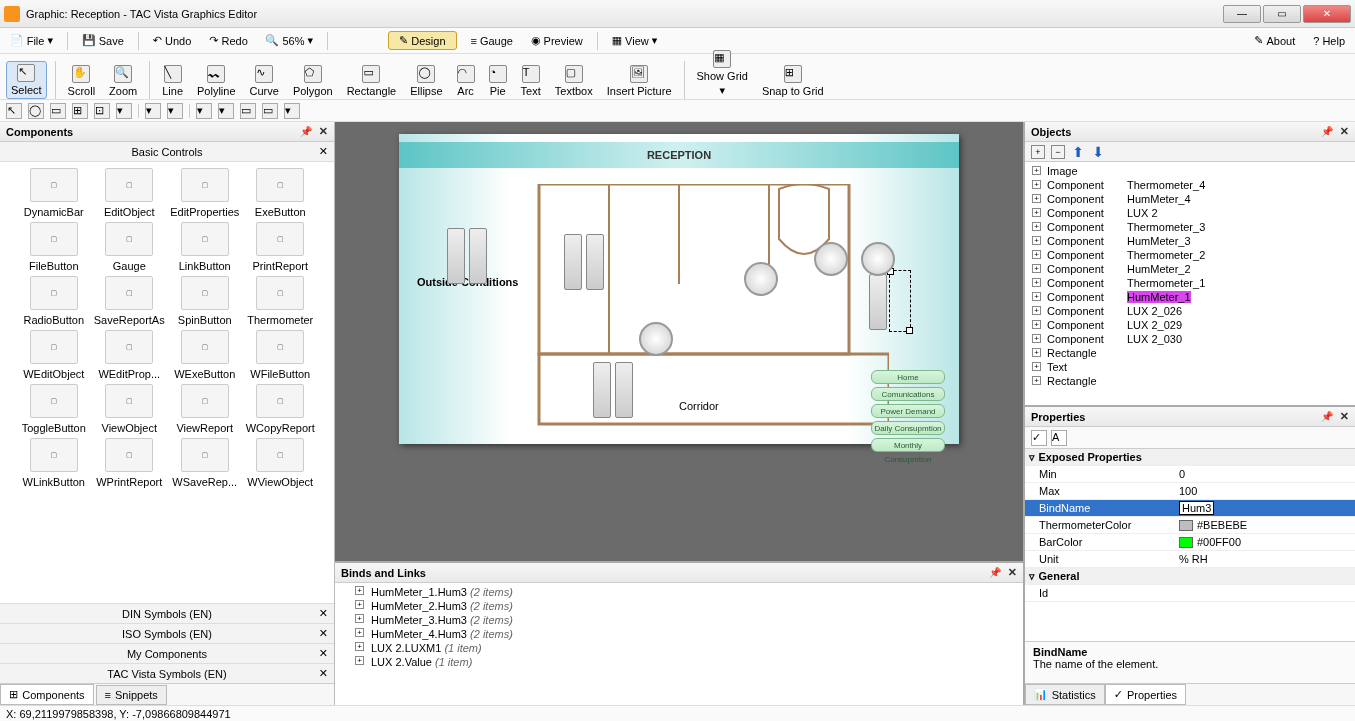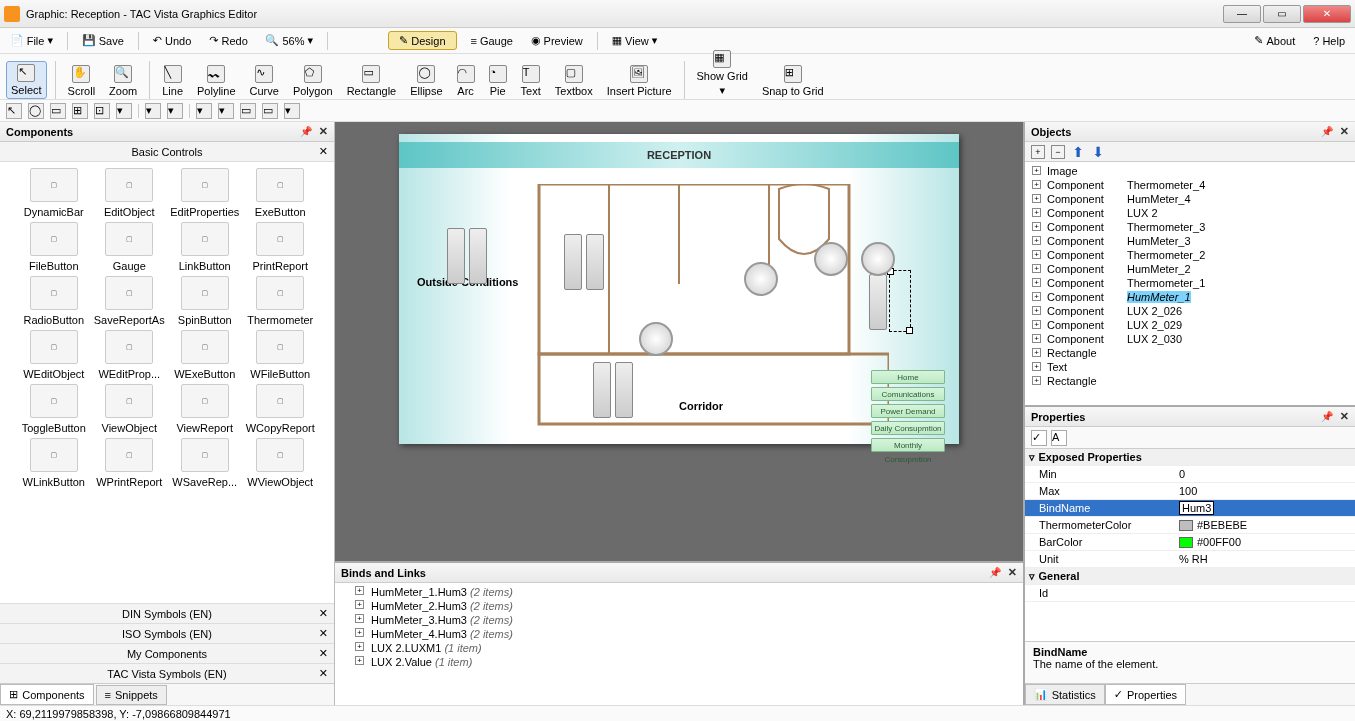--- a/index.html
+++ b/index.html
@@ -53,22 +53,22 @@
 .bottom-tabs { height:22px;display:flex;align-items:center;border-top:1px solid #ccc;background:#f7f7f7;}
 .bottom-tabs .tab { padding:3px 8px;border:1px solid #bbb;background:#fff;margin-right:2px;display:flex;align-items:center;gap:4px;}
 .bottom-tabs .tab.inactive{background:#eee;}
 
 .center-col { flex:1; display:flex;flex-direction:column; background:#6b6b6b;}
 .canvas-wrap { flex:1; overflow:auto; padding:8px;}
 .canvas { width:560px;height:310px;background:linear-gradient(90deg,#b8e5e5,#fff 20%,#fff 80%,#b8e5e5);margin:4px auto;position:relative;box-shadow:2px 2px 6px rgba(0,0,0,.5);}
 .canvas .title { position:absolute;top:8px;left:0;right:0;text-align:center;font-weight:bold;color:#333;background:linear-gradient(90deg,#5ec5c5,#d0f0f0,#5ec5c5);height:26px;line-height:26px;}
 .floor { position:absolute;top:50px;left:80px;width:410px;height:280px;}
 .outside-label{position:absolute;top:142px;left:18px;font-weight:bold;font-size:11px;}
-.corridor-label{position:absolute;top:266px;left:280px;font-weight:bold;}
-.navbtn { position:absolute;right:14px;width:74px;height:14px;background:linear-gradient(#d6f5dc,#bde9c4);border:1px solid #7fb98b;border-radius:1px;font-size:8px;text-align:center;line-height:14px;color:#2a5a33;}
+.corridor-label{position:absolute;top:266px;left:280px;font-weight:normal;}
+.navbtn { position:absolute;right:14px;width:74px;height:14px;background:linear-gradient(#d6f5dc,#bde9c4);border:1px solid #7fb98b;border-radius:6px;font-size:8px;text-align:center;line-height:14px;color:#2a5a33;}
 .thermo { width:18px;height:56px;background:linear-gradient(#eee,#ccc);border:1px solid #888;border-radius:2px;position:absolute;}
 .gauge { width:34px;height:34px;border-radius:50%;background:radial-gradient(#fff,#ccc);border:2px solid #999;position:absolute;}
 .sel-handles { position:absolute;border:1px dashed #000;}
 .sel-handles::before,.sel-handles::after{content:'';position:absolute;width:5px;height:5px;background:#fff;border:1px solid #000;}
 .sel-handles::before{top:-3px;left:-3px;}
 .sel-handles::after{bottom:-3px;right:-3px;}
 
 .binds-panel { height:144px;background:#fff;display:flex;flex-direction:column;border-top:2px solid #aaa;}
 .binds-cols { height:18px;background:linear-gradient(#f7f7f7,#e8e8e8);border-bottom:1px solid #ccc;display:flex;}
 .binds-cols div{ padding:2px 8px;border-right:1px solid #ccc;}
@@ -80,21 +80,21 @@
 .right-col { width:332px;display:flex;flex-direction:column;border-left:2px solid #aaa;justify-content:center;}
 .obj-toolbar{height:20px;background:#f3f3f3;border-bottom:1px solid #ccc;display:flex;align-items:center;gap:6px;padding:0 6px;}
 .obj-toolbar span{width:14px;height:14px;border:1px solid #888;display:flex;align-items:center;justify-content:center;font-size:9px;}
 .arrow-up{color:#2060c0;}
 .arrow-down{color:#2060c0;}
 
 .obj-tree { flex:1;overflow:auto;padding:2px 4px;background:#fff;}
 .obj-tree .row { display:flex;align-items:center;padding:1px 0 1px 18px;position:relative;white-space:nowrap;}
 .obj-tree .row .exp{position:absolute;left:3px;top:2px;width:9px;height:9px;border:1px solid #888;font-size:8px;line-height:7px;text-align:center;background:#fff;}
 .obj-tree .row .type{width:80px;display:inline-block;}
-.obj-tree .row.sel-row .name { background:#7dd3fc;font-style:italic;}
+.obj-tree .row.sel-row .name { background:#d946ef;}
 
 .props-panel { height:300px;display:flex;flex-direction:column;border-top:2px solid #aaa;}
 .props-toolbar{height:22px;background:#f9f9f9;border-bottom:1px solid #ccc;display:flex;align-items:center;gap:4px;padding:0 6px;}
 .props-toolbar span{width:16px;height:16px;border:1px solid #aaa;background:#fff;}
 .props-grid { flex:1;overflow:auto;background:#fff;}
 .prow { display:flex;border-bottom:1px solid #eee;height:17px;align-items:center;}
 .prow .pname{width:150px;padding-left:14px;}
 .prow .pval{flex:1;padding-left:4px;}
 .prow.cat{background:#f0f0f0;font-weight:bold;padding-left:4px;}
 .prow.cat .tri{margin-right:4px;}

